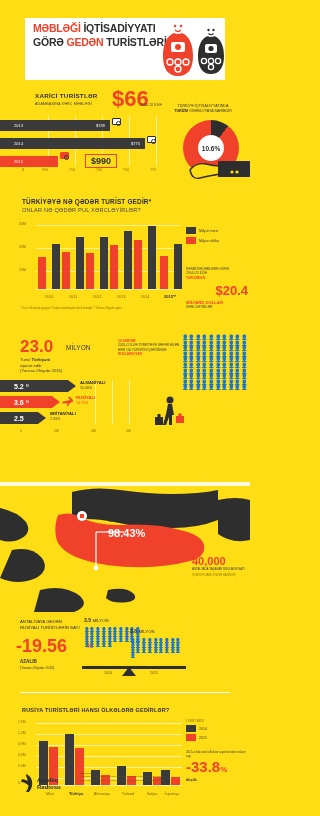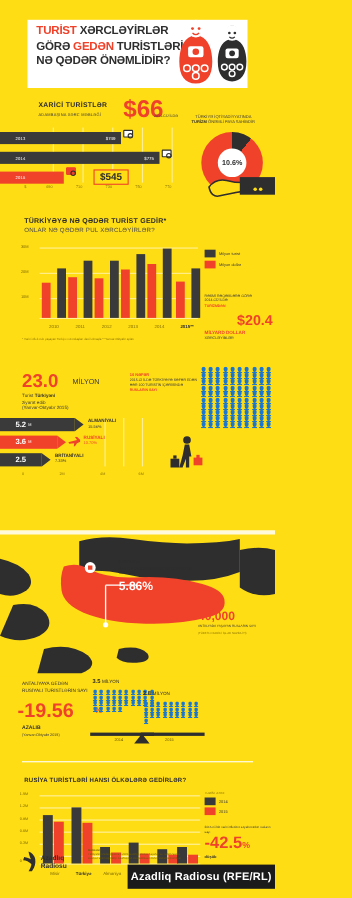--- a/index.html
+++ b/index.html
@@ -99,21 +99,21 @@
   .walker{ position:absolute; left:150px; top:70px; width:40px; height:40px;}
 
   
   .secmap { position:relative; height:175px; background:#FFDD15; overflow:hidden;}
   .sea { position:absolute; inset:0; background:#FFDD15;}
   .ant-box{ position:absolute; left:108px; top:68px; width:80px;}
   .ant-box .t{ font-size:4.6px; font-weight:bold; color:#2e2e2e;}
   .ant-box .t span{font-weight:normal; font-size:3.6px;}
   .ant-box .c{ font-size:2.9px; color:#2e2e2e; line-height:4px; margin-top:2px;}
   .ant-box .p{ font-size:11px; font-weight:bold; color:#fff; margin-top:4px;}
-  .k40 { position:absolute; left:180px; top:556px; }
+  .k40 { position:absolute; left:192px; top:556px; }
   .k40 .n{ font-size:11px; font-weight:bold; color:#F0422A; line-height:11px;}
   .k40 .c{ font-size:2.9px; color:#3a3a3a; line-height:3.9px; margin-top:1px;}
   .k40 .s{ font-size:2.6px; color:#8a7400; margin-top:2px;}
 
   
   .sec5 { position:relative; height:88px;}
   .s5lbl{ position:absolute; left:20px; top:4px; width:90px; font-size:4.3px; font-weight:bold; color:#2e2e2e; line-height:5.6px;}
   .s5lbl span{font-weight:normal;}
   .s5big{ position:absolute; left:16px; top:22px; font-size:18px; font-weight:bold; color:#F0422A; line-height:19px;}
   .s5pc{ position:absolute; left:86px; top:26px; font-size:8px; font-weight:bold; color:#F0422A;}
@@ -158,23 +158,22 @@
     display:flex; align-items:center; justify-content:center; font-size:10px; font-weight:bold; letter-spacing:.2px;}
 </style>
 </head>
 <body>
 
 <div class="page">
 
   <div class="header">
     <div class="header-band"></div>
     <div class="header-title">
-      <span class="hl">TURİST</span><span> XƏRCLƏYİRLƏR</span><br>
+      <span class="hl">MƏBLƏĞİ</span><span> İQTİSADİYYATI</span><br>
       <span>GÖRƏ </span><span class="hl">GEDƏN</span><span> TURİSTLƏRİ</span><br>
-      <span>NƏ QƏDƏR ÖNƏMLİDİR?</span>
     </div>
     <svg class="dolls" viewBox="0 0 95 70">
       <g>
         <path d="M22 10 C22 3 34 3 34 10 C34 14 32 17 32 19 C40 22 43 32 43 42 C43 55 38 62 28 62 C18 62 13 55 13 42 C13 32 16 22 24 19 C24 17 22 14 22 10 Z" fill="#F0422A"></path>
         <circle cx="28" cy="12" r="8" fill="#fff"></circle>
         <circle cx="25" cy="12" r="1.3" fill="#F0422A"></circle>
           <circle cx="31" cy="12" r="1.3" fill="#F0422A"></circle>
         <path d="M25 16 q3 3 6 0" stroke="#F0422A" stroke-width="1.2" fill="none"></path>
         <rect x="21" y="28" width="14" height="10" rx="2" fill="#fff"></rect>
         <circle cx="28" cy="33" r="3" fill="#F0422A"></circle>
@@ -231,21 +230,21 @@
 
       <div class="haxis">
         <span style="left:22px">$</span>
         <span style="left:42px">690</span>
         <span style="left:69px">710</span>
         <span style="left:96px">730</span>
         <span style="left:123px">750</span>
         <span style="left:150px">770</span>
       </div>
     </div>
-    <div class="bubble709" style="position:absolute;left:85px;top:64px">$545</div>
+    <div class="bubble709" style="position:absolute;left:85px;top:64px">$990</div>
 
     <div class="donut-cap">
       <span>TÜRKİYƏ İQTİSADİYYATINDA</span><br>
       <b>TURİZM</b>
       <span>ÖNƏMLİ PAYA SAHİBDİR</span>
     </div>
     <div class="donut">
       <div class="donut-hole">10.6%</div>
     </div>
     <svg class="hand" viewBox="0 0 62 28">
@@ -412,21 +411,21 @@
       <circle cx="82" cy="76" r="5" fill="#fff"></circle>
       <path d="M80 74 l4 0 l0 4 l-4 0 Z" fill="#F0422A"></path>
 
       <line x1="96" y1="92" x2="96" y2="128" stroke="#fff" stroke-width="1.2"></line>
       <line x1="96" y1="92" x2="124" y2="92" stroke="#fff" stroke-width="1.2"></line>
       <circle cx="96" cy="128" r="2.4" fill="#fff"></circle>
     </svg>
     <div class="ant-box">
       <div class="t"><span style="font-weight:bold">ANTALYA</span><span>ya</span></div>
       <div class="c">2015-Cİ İLDƏ TÜRKİYƏYƏ SƏFƏR EDƏN BÜTÜN RUSLARIN</div>
-      <div class="p">5.86%</div>
+      <div class="p">98.43%</div>
     </div>
   </div>
 
   <div class="k40">
     <div class="n">40,000</div>
     <div class="c">ANTALYADA YAŞAYAN RUSLARIN SAYI</div>
     <div class="s">(TÜRKİYƏ XARİCİ İŞLƏR NAZİRLİYİ)</div>
   </div>
 
   <div class="sec5">
@@ -516,32 +515,31 @@
         <i style="background:#3a3a3a"></i>
         <span>2014</span>
       </div>
       <div class="row">
         <i style="background:#F0422A"></i>
         <span>2015</span>
       </div>
     </div>
     <div class="s6side">
       <div class="c">2015-ci ildə xarici ölkələrə səyahət edən rusların sayı</div>
-      <div class="n"><span>-42.5</span><span class="pc">%</span></div>
+      <div class="n"><span>-33.8</span><span class="pc">%</span></div>
       <div class="d">düşüb</div>
     </div>
   </div>
 
   <div class="logo">
     <svg viewBox="0 0 60 26" style="width:60px;height:26px">
       <path d="M6 4 q5 2 6 7 q1 6 -3 11 l-3 0 q4 -6 2 -11 q-2 -5 -2 -7 Z" fill="#2e2e2e"></path>
       <path d="M2 9 q6 1 9 4 l-2 3 q-4 -4 -8 -4 Z" fill="#2e2e2e"></path>
       <text x="17" y="12" font-family="Liberation Sans" font-size="6" font-weight="bold" fill="#2e2e2e">Azadlıq</text>
       <text x="17" y="19" font-family="Liberation Sans" font-size="6" font-weight="bold" fill="#2e2e2e">Radiosu</text>
     </svg>
   </div>
   <div class="srcs">
     <b>Mənbələr:</b><br>
     <span>Türkiyənin Mədəniyyət və Turizm Nazirliyi, Dünya Səyahət və Turizm Şurası, Rusiya Turizm Agentliyi, Azərbaycan Respublikası Dövlət Statistika Komitəsi</span>
   </div>
-  <div class="brand">Azadliq Radiosu (RFE/RL)</div>
 
 </div>
 
 </body></html>

